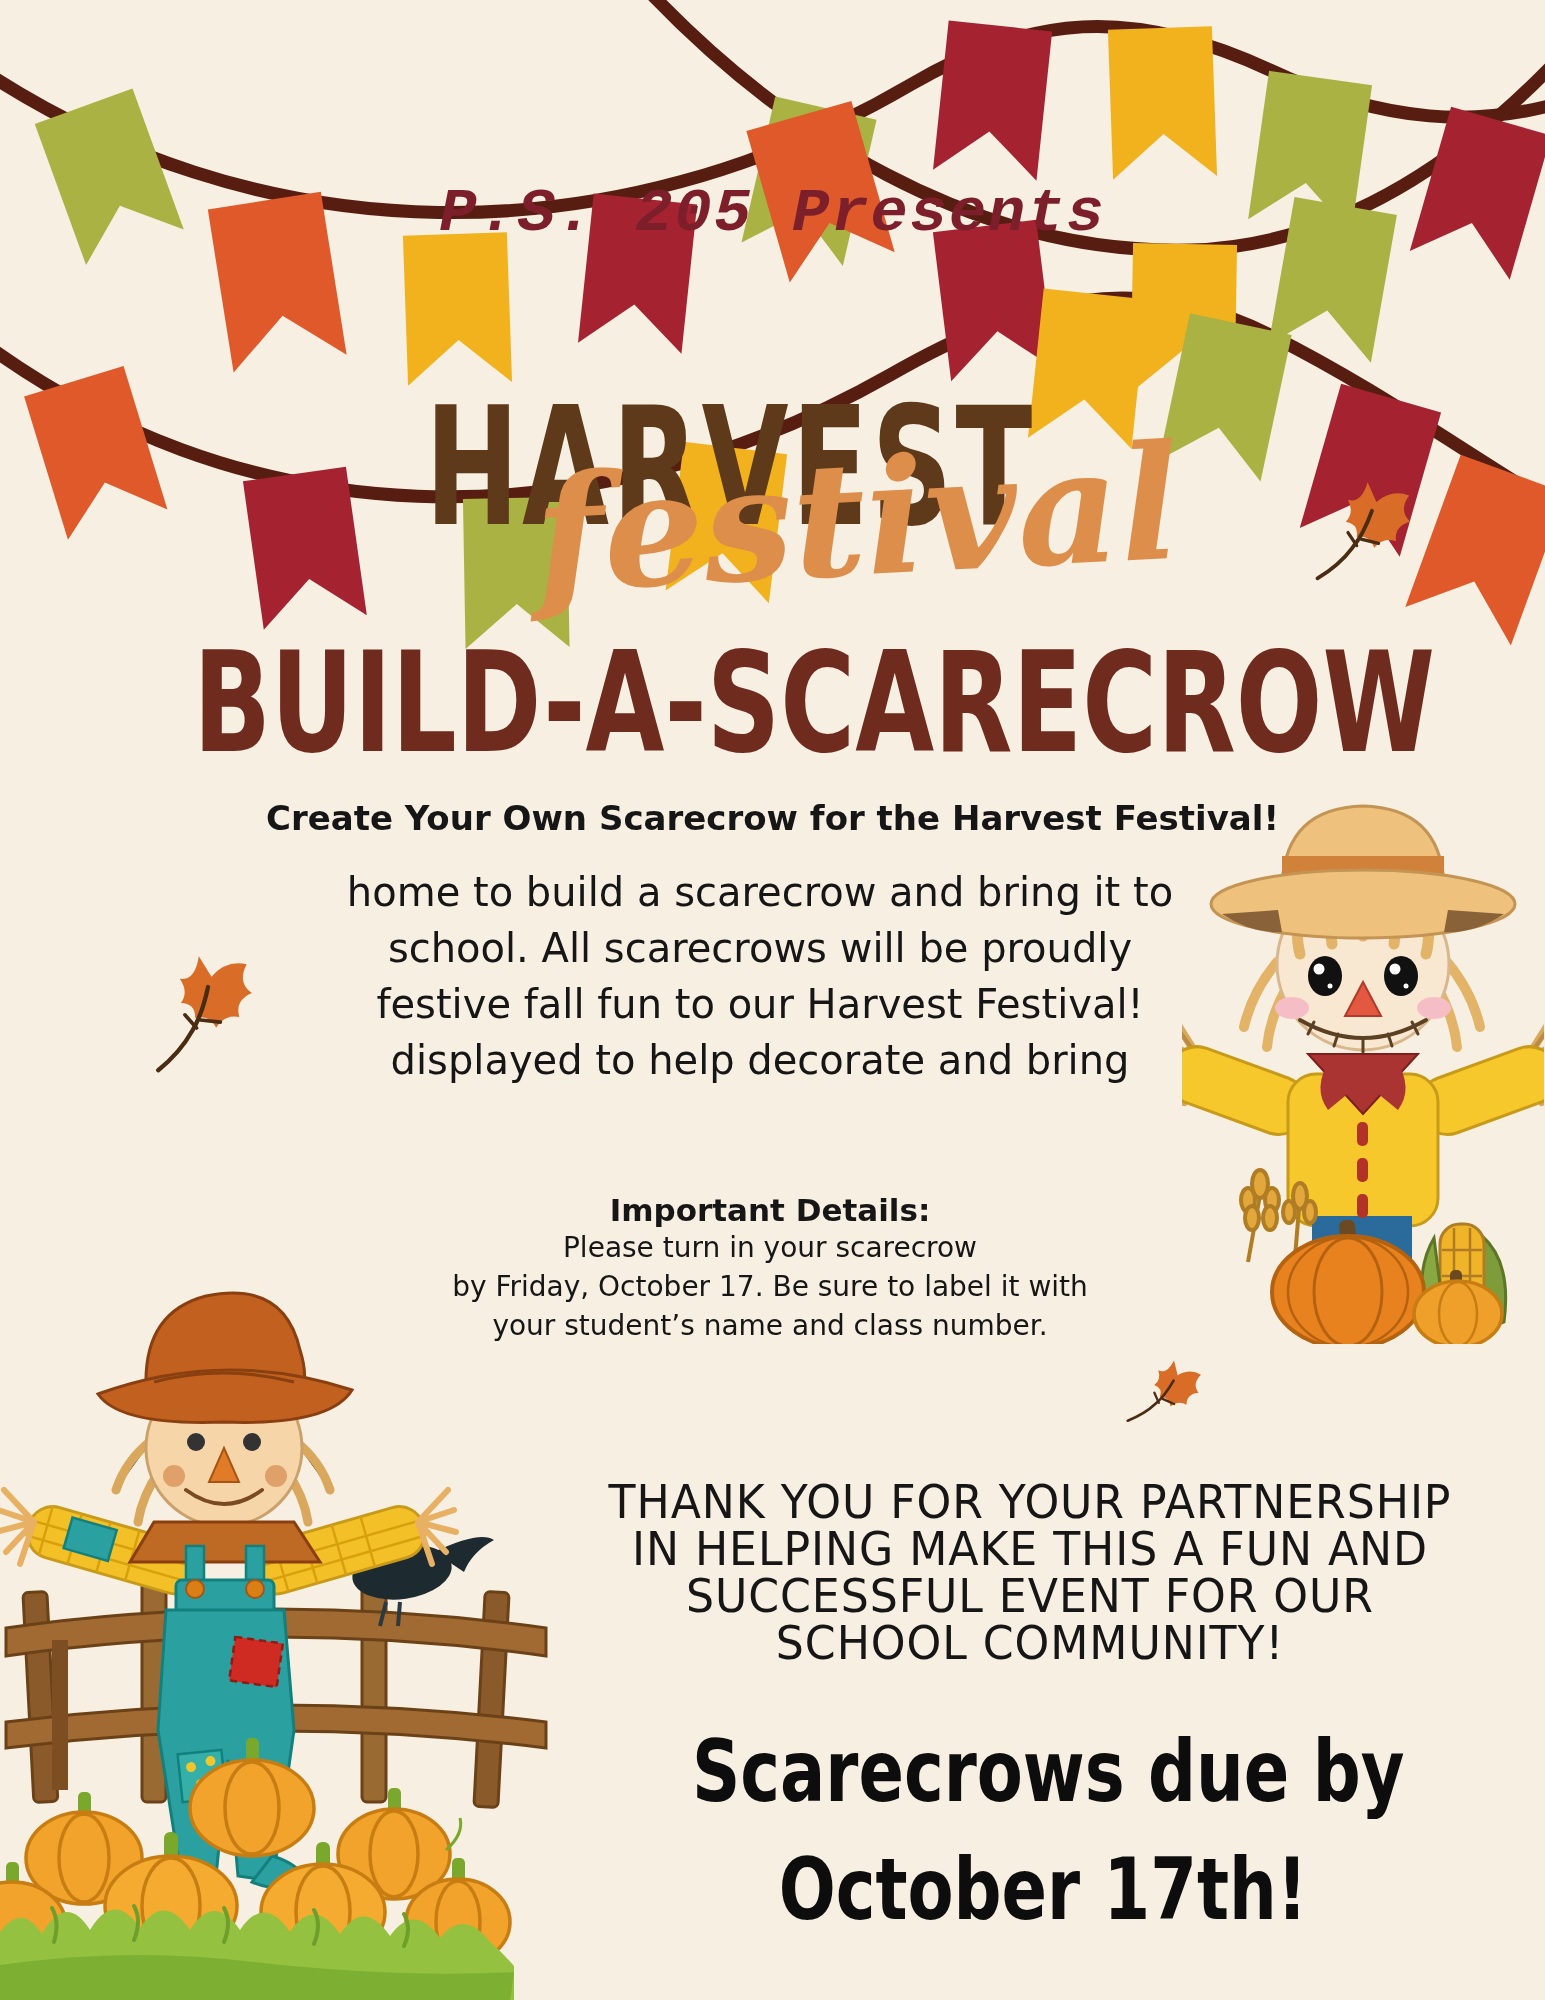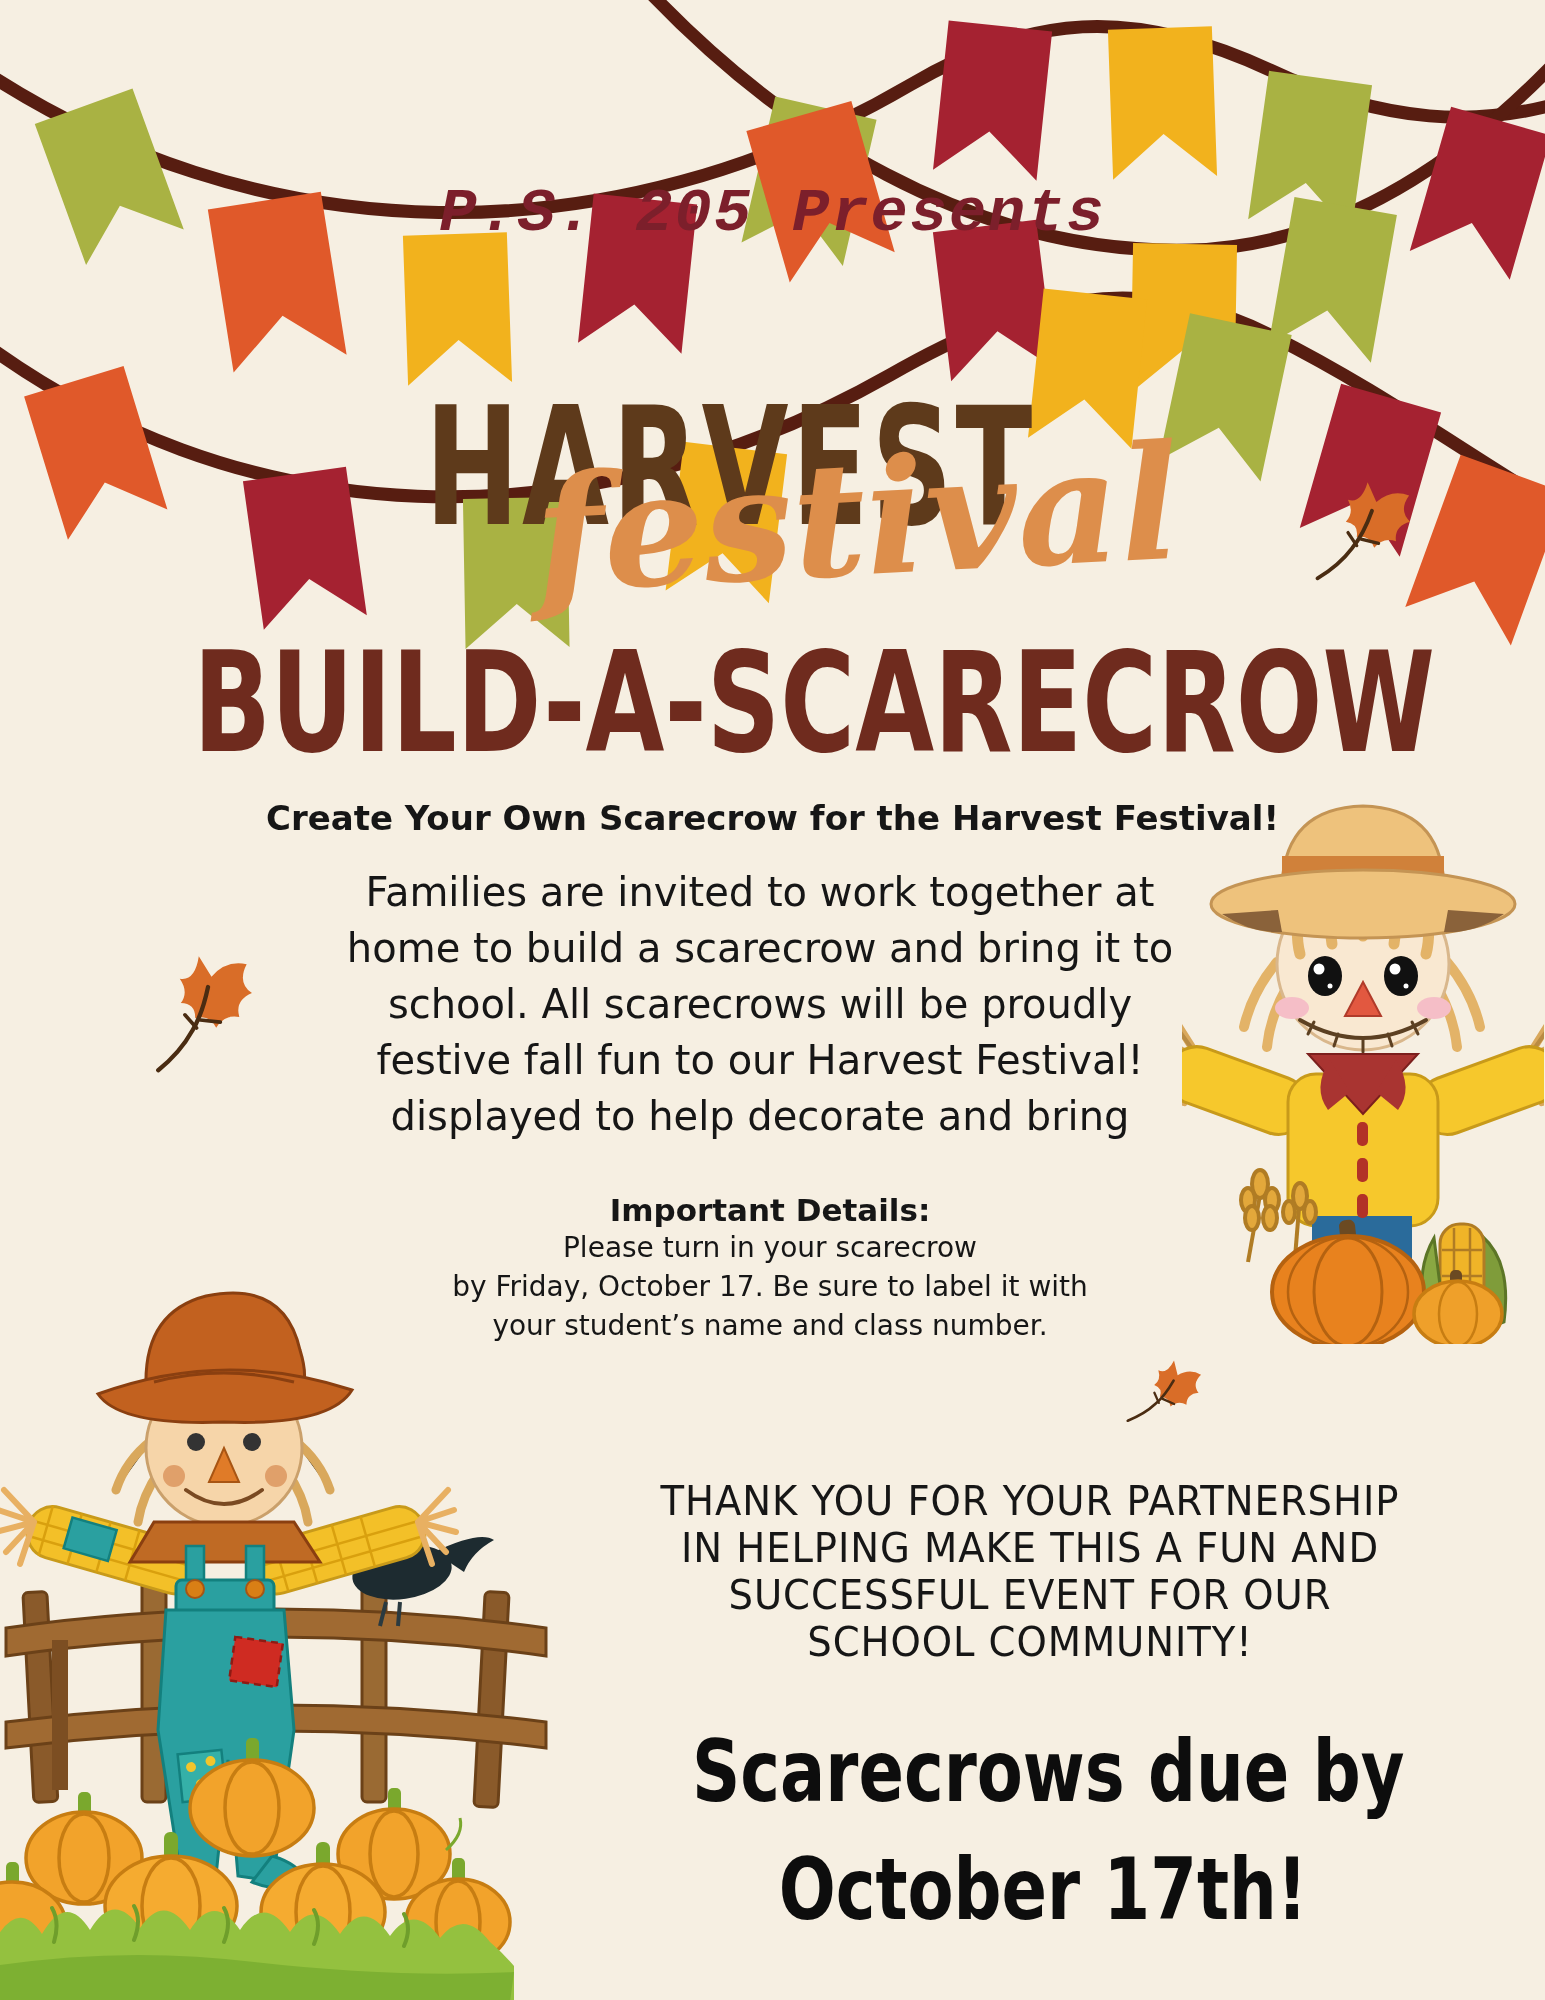--- a/index.html
+++ b/index.html
@@ -34,21 +34,21 @@
     letter-spacing:0px;transform:scale(0.75,1.02);transform-origin:50% 0;white-space:nowrap;}
   .subtitle{left:0;top:798px;width:1545px;text-align:center;z-index:3;
     font-weight:bold;font-size:34px;color:var(--text-color);}
   
   .body-copy{left:160px;top:864px;width:1200px;text-align:center;z-index:3;
     font-size:40px;line-height:56px;color:var(--text-color);}
   .details{left:170px;top:1192px;width:1200px;text-align:center;z-index:3;color:var(--text-color);}
   .details .heading{font-weight:bold;font-size:31px;}
   .details .line{font-size:28px;line-height:39px;}
   .thanks{left:540px;top:1478px;width:980px;text-align:center;z-index:3;
-    font-size:41px;line-height:47px;color:var(--text-color);letter-spacing:1px;white-space:nowrap;}
+    font-size:47px;line-height:47px;color:var(--text-color);letter-spacing:1px;white-space:nowrap;}
   .thanks .line{transform:scale(0.94,1);transform-origin:50% 0;}
   .due{left:593px;top:1712px;width:900px;text-align:center;z-index:3;
     font-weight:bold;color:var(--due-color);white-space:nowrap;}
   .due .line{font-size:86px;line-height:118px;transform:scale(0.78,1);transform-origin:50% 0;}
   
   .leaf{z-index:2;pointer-events:none;}
   .scarecrow-right{left:1182px;top:792px;z-index:2;pointer-events:none;}
   .scarecrow-left{left:-6px;top:1290px;z-index:2;pointer-events:none;}
 </style>
 </head>
@@ -129,21 +129,20 @@
       </g>
   </svg>
 
   <div class="abs presenter">P.S. 205 Presents</div>
   <div class="abs title-harvest">HARVEST</div>
   <div class="abs title-festival">festival</div>
   <div class="abs title-build">BUILD-A-SCARECROW</div>
   <div class="abs subtitle">Create Your Own Scarecrow for the Harvest Festival!</div>
 
   <div class="abs body-copy">
-    <div class="line">Families are invited to work together at</div>
     <div class="line">home to build a scarecrow and bring it to</div>
     <div class="line">school. All scarecrows will be proudly</div>
     <div class="line">festive fall fun to our Harvest Festival!</div>
     <div class="line">displayed to help decorate and bring</div>
   </div>
 
   <div class="abs details">
     <div class="heading">Important Details:</div>
     <div class="line">Please turn in your scarecrow</div>
     <div class="line">by Friday, October 17. Be sure to label it with</div>

